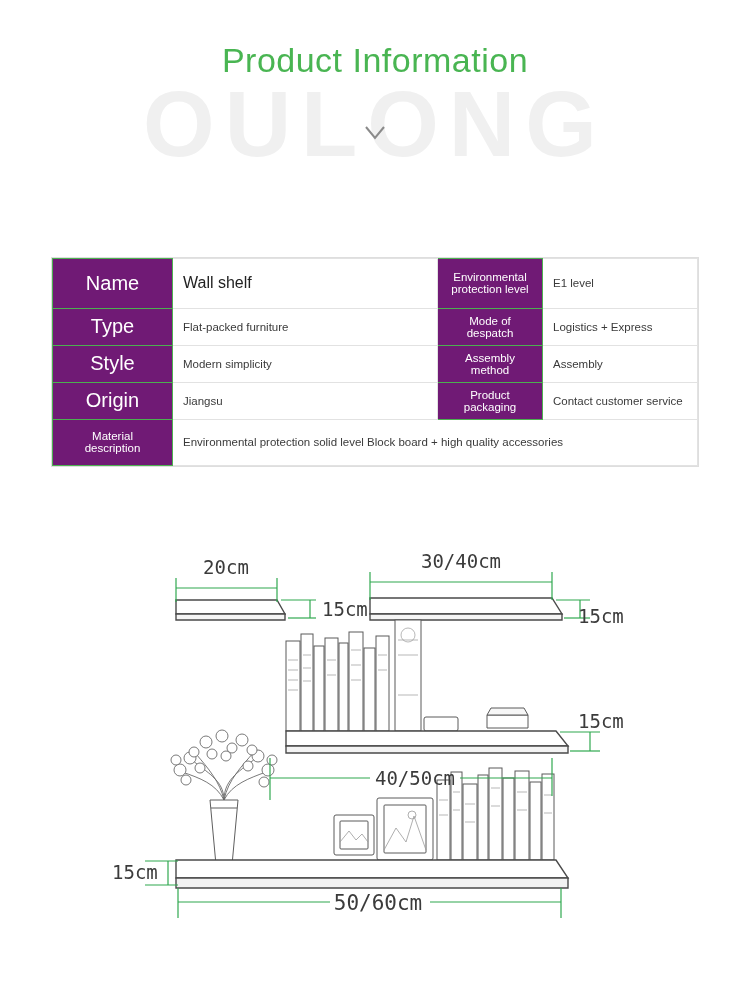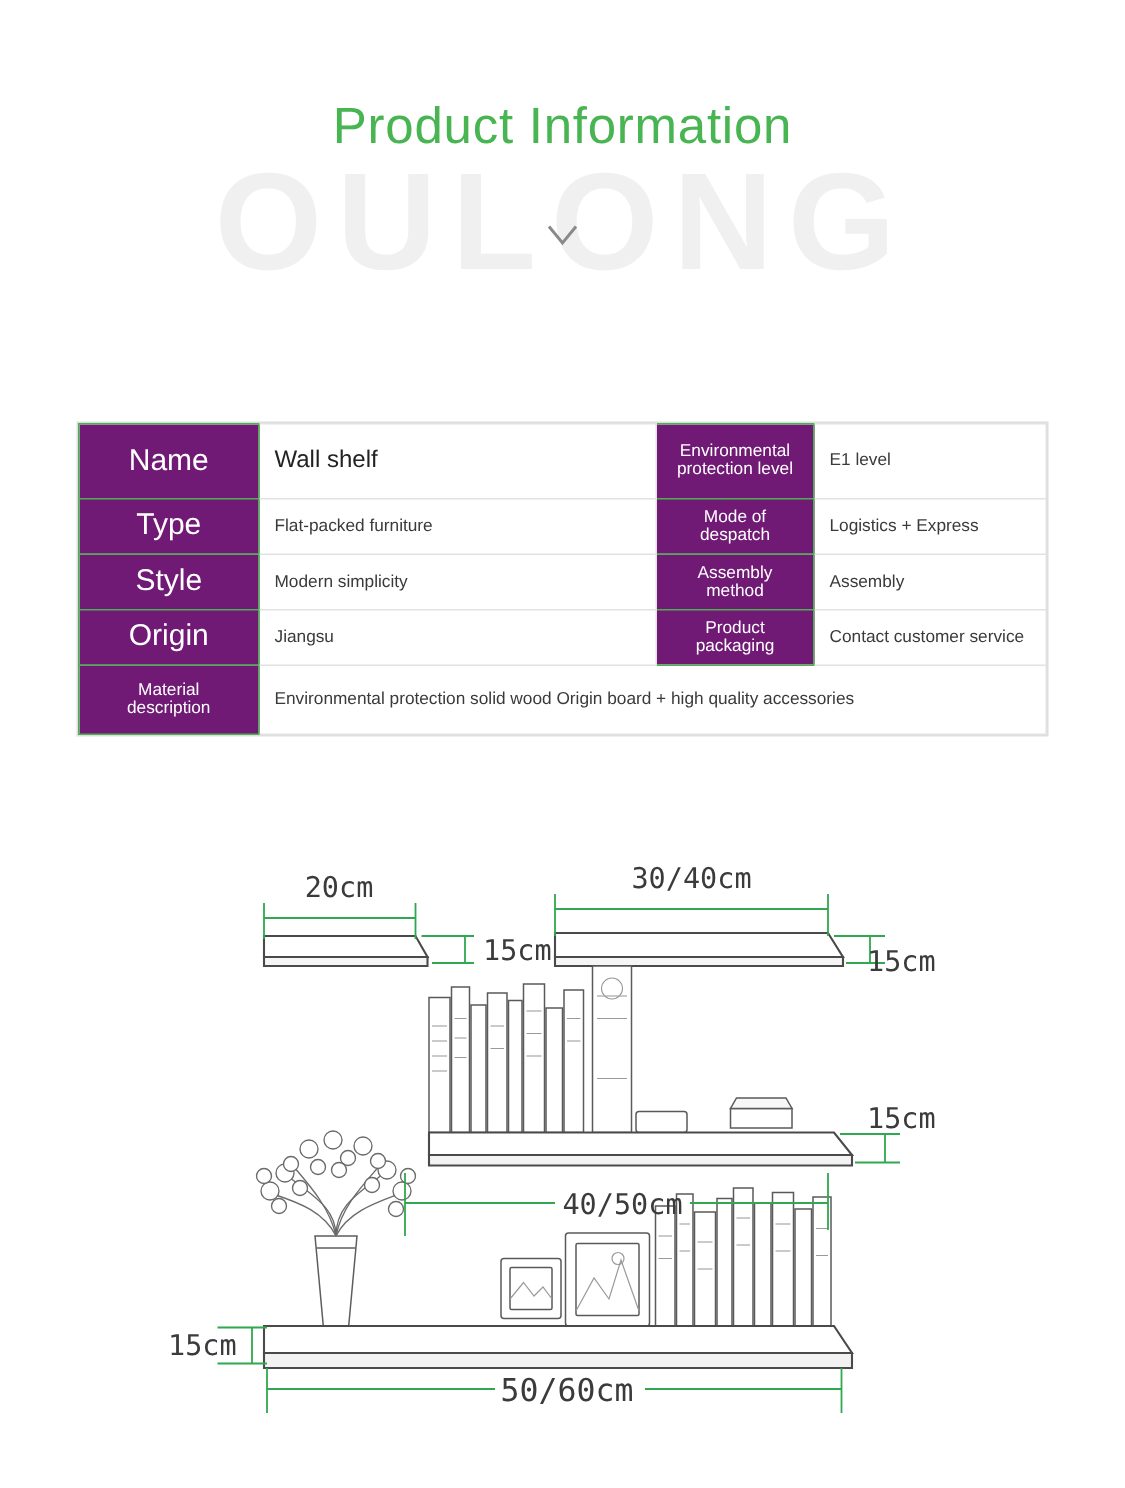--- a/index.html
+++ b/index.html
@@ -15,21 +15,20 @@
     width: 750px;
     height: 992px;
     background: #ffffff;
   }
 
   
   .header {
     position: relative;
     text-align: center;
     padding-top: 40px;
-    margin-top: 24px;
   }
   .watermark {
     position: absolute;
     top: 78px;
     left: 0;
     width: 100%;
     text-align: center;
     font-size: 92px;
     font-weight: bold;
     letter-spacing: 10px;
@@ -159,21 +158,21 @@
           <td class="val-sm">Assembly</td>
         </tr>
         <tr>
           <td class="lbl-green big-lbl">Origin</td>
           <td class="val-sm">Jiangsu</td>
           <td class="lbl-green lbl-sm">Product packaging</td>
           <td class="val-sm">Contact customer service</td>
         </tr>
         <tr class="row-tall">
           <td class="lbl-green lbl-sm">Material description</td>
-          <td class="val-sm" colspan="3">Environmental protection solid wood Origin board + high quality accessories</td>
+          <td class="val-sm" colspan="3">Environmental protection solid level Block board + high quality accessories</td>
         </tr>
       </tbody>
     </table>
   </div>
 
   <div class="illus">
     <svg width="750" height="450" viewBox="0 0 750 450">
 
       <g stroke="#4a4a4a" fill="#ffffff" stroke-width="1.4">
         <path d="M176 90 L277 90 L285 104 L176 104 Z"></path>

